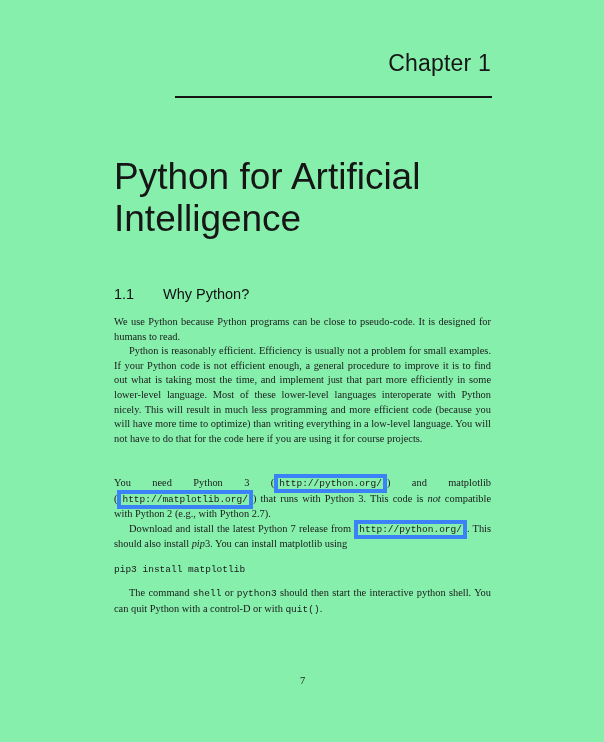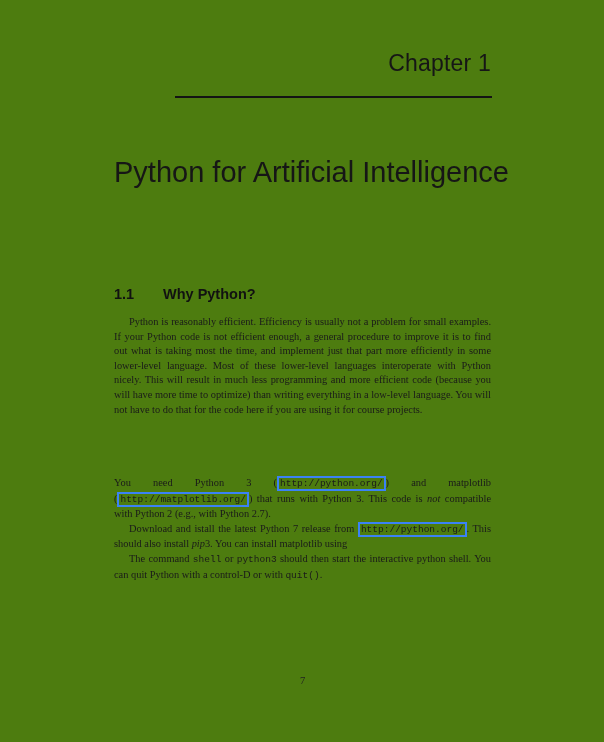--- a/index.html
+++ b/index.html
@@ -4,21 +4,21 @@
 <style>
   html, body {
     margin: 0;
     padding: 0;
     background: #ffffff;
   }
   .page {
     position: relative;
     width: 604px;
     height: 742px;
-    background: #4d7c0f;
+    background: #86efac;
     color: #1a1a1a;
     font-family: "Liberation Serif", serif;
     overflow: hidden;
   }
   
   .chapter-label {
     position: absolute;
     top: 50px;
     left: 114px;
     width: 377px;
@@ -36,36 +36,36 @@
     width: 317px;
     height: 2px;
     background: #141414;
   }
   .chapter-title {
     position: absolute;
     top: 156px;
     left: 114px;
     width: 420px;
     font-family: "Liberation Sans", sans-serif;
-    font-size: 29px;
+    font-size: 37px;
     font-weight: 400;
     color: #161616;
   }
   
   .section {
     position: absolute;
     left: 114px;
     width: 377px;
   }
   .section-1 { top: 286px; }
   .section-2 { top: 476px; }
   .sec-heading {
     margin: 0 0 12px 0;
     font-family: "Liberation Sans", sans-serif;
-    font-weight: 700;
+    font-weight: 400;
     font-size: 14.5px;
     line-height: 17px;
     color: #111111;
   }
   .sec-num {
     display: inline-block;
     width: 49px;
   }
   .para {
     margin: 0;
@@ -76,21 +76,21 @@
   }
   .indent { text-indent: 15px; }
   .it { font-style: italic; }
   .tt {
     font-family: "Liberation Mono", monospace;
     font-size: 9.5px;
   }
   .linkbox {
     font-family: "Liberation Mono", monospace;
     font-size: 9.5px;
-    border: 2px solid #3b82f6;
+    border: 4px solid #3b82f6;
     padding: 0 1px;
     box-decoration-break: clone;
     -webkit-box-decoration-break: clone;
     cursor: pointer;
     color: #1a1a1a;
     text-decoration: none;
   }
   .codeblock {
     margin: 12px 0 10px 0;
     font-family: "Liberation Mono", monospace;
@@ -117,30 +117,32 @@
 
   <div class="chapter-label">Chapter 1</div>
 
   <div class="chapter-rule"></div>
 
   <div class="chapter-title">Python for Artificial Intelligence</div>
 
   <div class="section section-1">
     <h2 class="sec-heading"><span class="sec-num">1.1</span><span>Why Python?</span></h2>
 
+    <p class="para"><span>We use Python because Python programs can be close to pseudo-code.  It is designed for humans to read.</span></p>
 
     <p class="para indent"><span>Python is reasonably efficient. Efficiency is usually not a problem for small examples.  If your Python code is not efficient enough, a general procedure to improve it is to find out what is taking most the time, and implement just that part more efficiently in some lower-level language.  Most of these lower-level languages interoperate with Python nicely.  This will result in much less programming and more efficient code (because you will have more time to optimize) than writing everything in a low-level language.  You will not have to do that for the code here if you are using it for course projects.</span></p>
   </div>
 
   <div class="section section-2">
 
     <p class="para"><span>You need Python 3 (</span><span class="linkbox">http://python.org/</span><span>) and matplotlib (</span><span class="linkbox">http://matplotlib.org/</span><span>) that runs with Python 3. This code is </span><span class="it">not</span><span> compatible with Python 2 (e.g., with Python 2.7).</span></p>
 
     <p class="para indent"><span>Download and istall the latest Python 7 release from </span><span class="linkbox">http://python.org/</span><span>. This should also install </span><span class="it">pip</span><span>3. You can install matplotlib using</span></p>
 
+    <div class="codeblock">pip3 install matplotlib</div>
 
 
     <p class="para indent"><span>The command </span><span class="tt">shell</span><span> or </span><span class="tt">python3</span><span> should then start the interactive python shell. You can quit Python with a control-D or with </span><span class="tt">quit()</span><span>.</span></p>
   </div>
 
   <div class="page-number">7</div>
 
 </div>
 
 </body></html>

